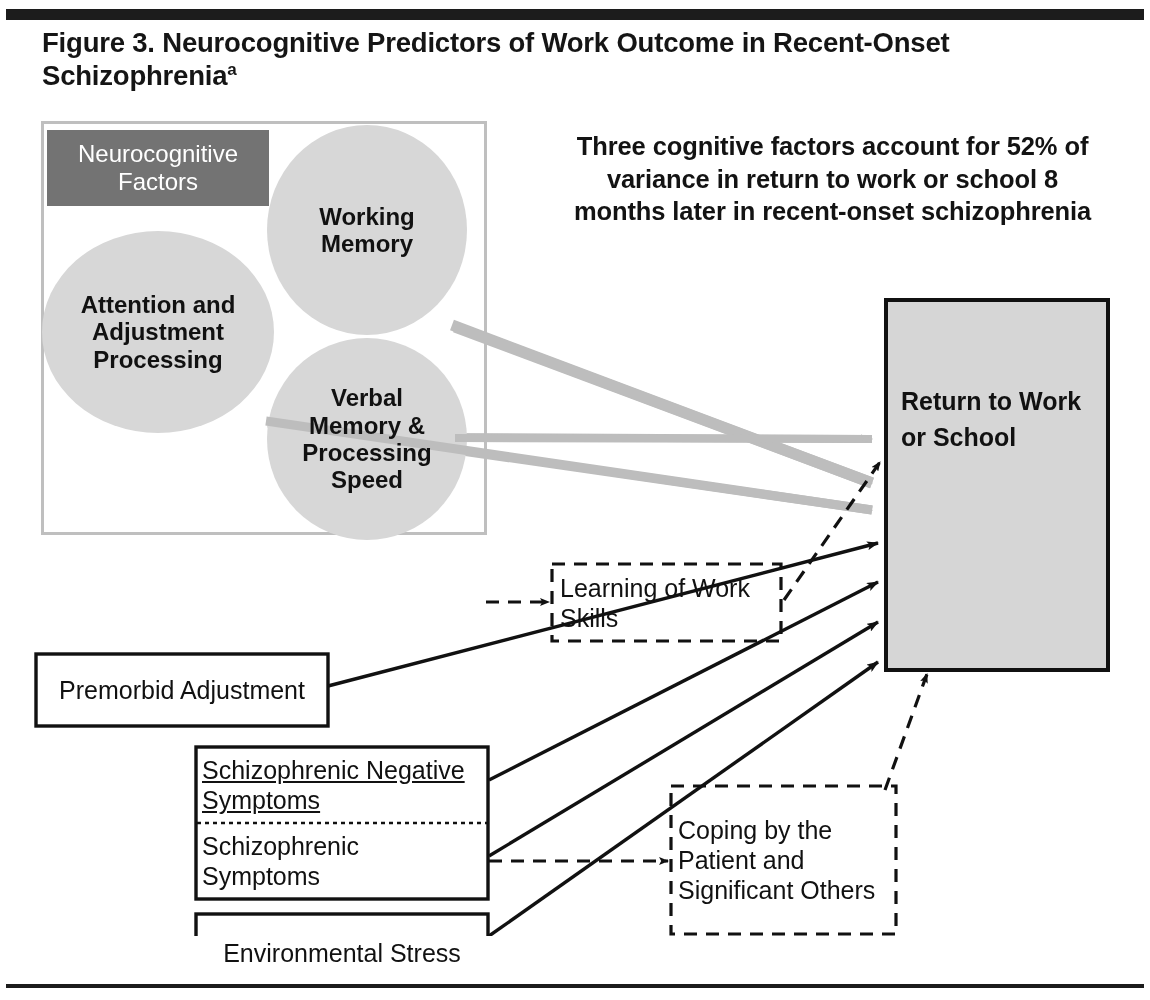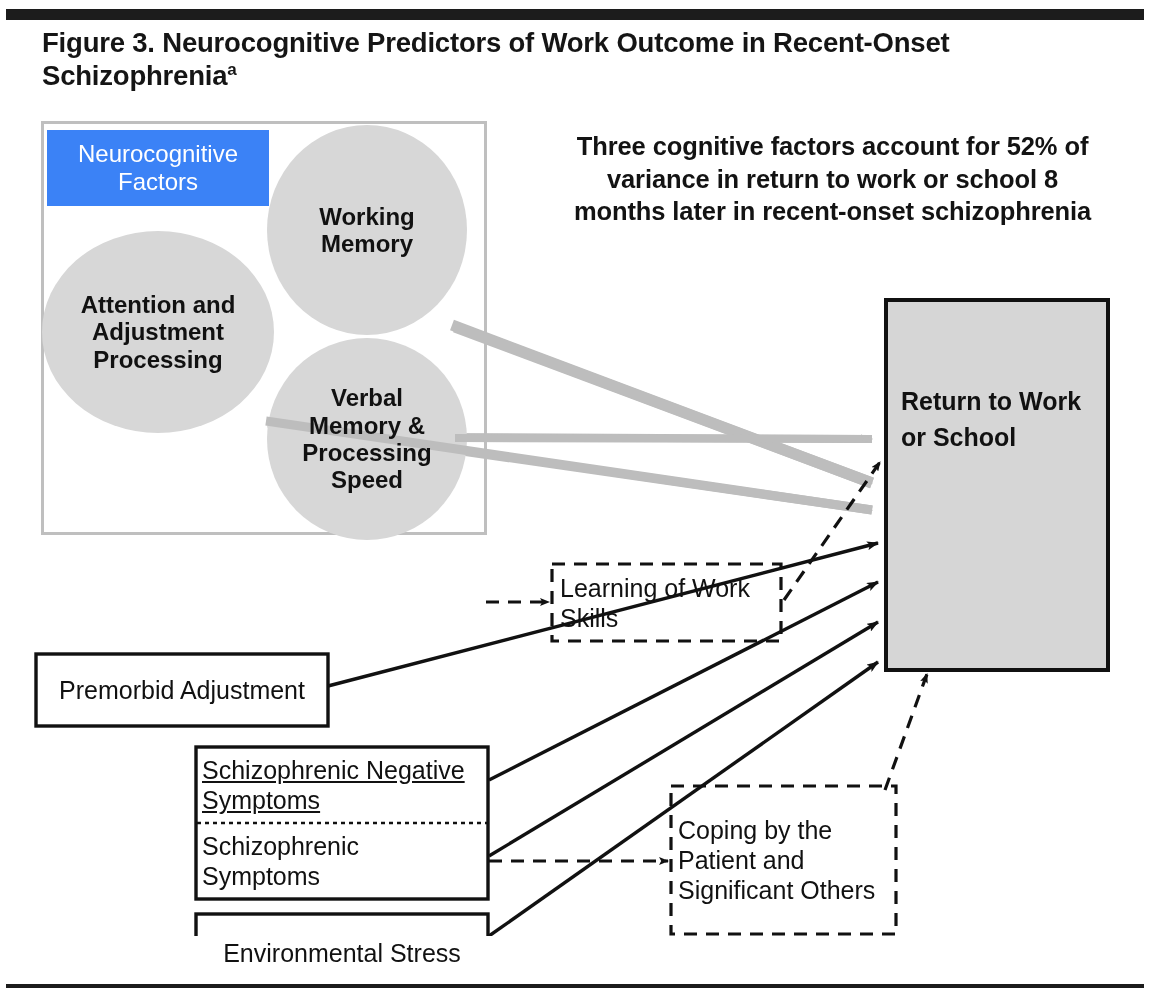--- a/index.html
+++ b/index.html
@@ -31,21 +31,21 @@
 
   
   .canvas{position:absolute;left:0;top:108px;width:1150px;height:828px;}
   .canvas svg{position:absolute;left:0;top:0;}
 
   
   .layer{position:absolute;left:0;top:0;width:1150px;height:828px;}
 
   .panel-header{
     position:absolute;left:47px;top:22px;width:222px;height:76px;
-    background:#3b82f6;color:#ffffff;
+    background:#737373;color:#ffffff;
     display:flex;align-items:center;justify-content:center;
     text-align:center;font-size:24px;line-height:1.18;
     box-sizing:border-box;padding:2px 6px;
   }
 
   .ell-label{
     position:absolute;text-align:center;font-weight:bold;
     color:#111;line-height:1.14;font-size:24px;
     display:flex;align-items:center;justify-content:center;
   }

